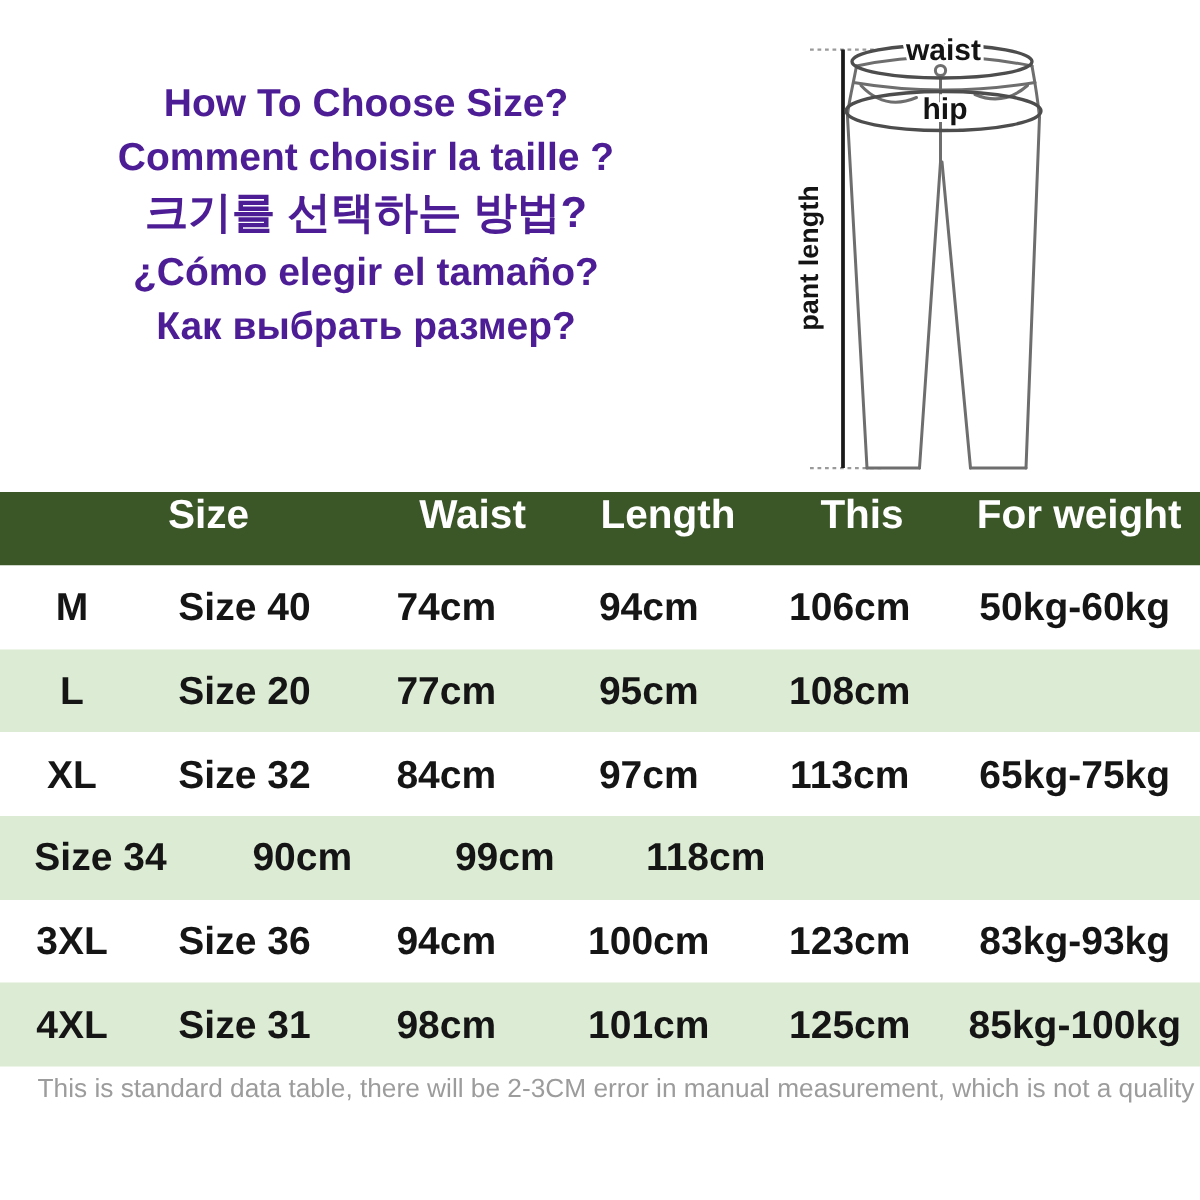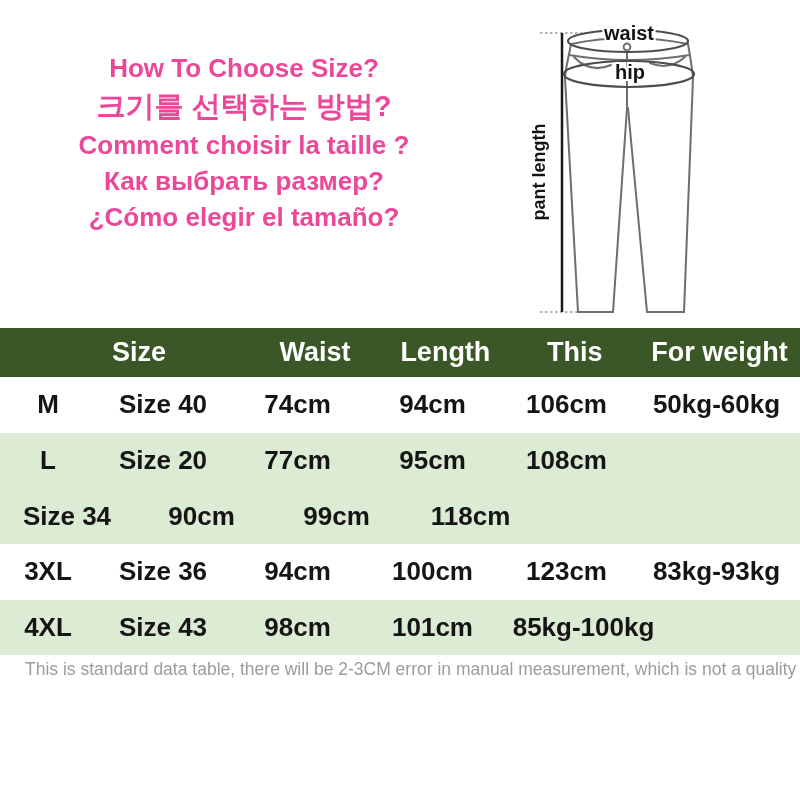--- a/index.html
+++ b/index.html
@@ -22,21 +22,21 @@
     position: relative;
     width: 800px;
     height: 328px;
   }
   .titles {
     position: absolute;
     left: 0;
     top: 50px;
     width: 488px;
     text-align: center;
-    color: #ec4899;
+    color: #4c1d95;
     font-weight: bold;
   }
   .title-line {
     font-size: 26px;
     line-height: 36px;
     white-space: nowrap;
   }
   .title-line.ko {
     font-size: 29px;
     line-height: 41px;
@@ -48,21 +48,20 @@
     width: 300px;
     height: 328px;
   }
 
   
   .size-table {
     width: 800px;
   }
   .thead {
     display: flex;
-    align-items: center;
     height: 49px;
     background: #3b5727;
     color: #ffffff;
     font-weight: bold;
     font-size: 27px;
     padding-left: 28px;
   }
   .tr {
     display: flex;
     align-items: center;
@@ -111,24 +110,24 @@
 </style>
 </head>
 <body>
 
 <div class="page">
 
   <div class="hero">
 
     <div class="titles">
       <div class="title-line en">How To Choose Size?</div>
+      <div class="title-line fr">Comment choisir la taille ?</div>
       <div class="title-line ko">크기를 선택하는 방법?</div>
-      <div class="title-line fr">Comment choisir la taille ?</div>
+      <div class="title-line es">¿Cómo elegir el tamaño?</div>
       <div class="title-line ru">Как выбрать размер?</div>
-      <div class="title-line es">¿Cómo elegir el tamaño?</div>
     </div>
 
     <svg class="diagram" viewBox="0 0 300 328" xmlns="http://www.w3.org/2000/svg" aria-hidden="true">
 
       <line x1="40" y1="33" x2="88" y2="33" stroke="#9a9a9a" stroke-width="1.5" stroke-dasharray="2.5,2.5"></line>
       <line x1="40" y1="312" x2="88" y2="312" stroke="#9a9a9a" stroke-width="1.5" stroke-dasharray="2.5,2.5"></line>
       <line x1="62" y1="33" x2="62" y2="312" stroke="#1a1a1a" stroke-width="2.5"></line>
 
       <g stroke="#6e6e6e" stroke-width="2" fill="none" stroke-linecap="round">
 
@@ -185,42 +184,51 @@
     </div>
 
     <div class="tr alt">
       <div class="td c1">L</div>
       <div class="td c2">Size 20</div>
       <div class="td c3">77cm</div>
       <div class="td c4">95cm</div>
       <div class="td c5">108cm</div>
     </div>
 
+    <div class="tr">
+      <div class="td c1">XL</div>
+      <div class="td c2">Size 32</div>
+      <div class="td c3">84cm</div>
+      <div class="td c4">97cm</div>
+      <div class="td c5">113cm</div>
+      <div class="td c6">65kg-75kg</div>
+    </div>
 
     <div class="tr alt">
       <div class="td c2">Size 34</div>
       <div class="td c3">90cm</div>
       <div class="td c4">99cm</div>
       <div class="td c5">118cm</div>
     </div>
 
     <div class="tr">
       <div class="td c1">3XL</div>
       <div class="td c2">Size 36</div>
       <div class="td c3">94cm</div>
       <div class="td c4">100cm</div>
       <div class="td c5">123cm</div>
       <div class="td c6">83kg-93kg</div>
     </div>
 
     <div class="tr alt">
       <div class="td c1">4XL</div>
-      <div class="td c2">Size 43</div>
+      <div class="td c2">Size 31</div>
       <div class="td c3">98cm</div>
       <div class="td c4">101cm</div>
+      <div class="td c5">125cm</div>
       <div class="td c6">85kg-100kg</div>
     </div>
 
   </div>
 
   <div class="footer-note">This is standard data table, there will be 2-3CM error in manual measurement, which is not a quality problem.</div>
 
 </div>
 
 </body></html>

